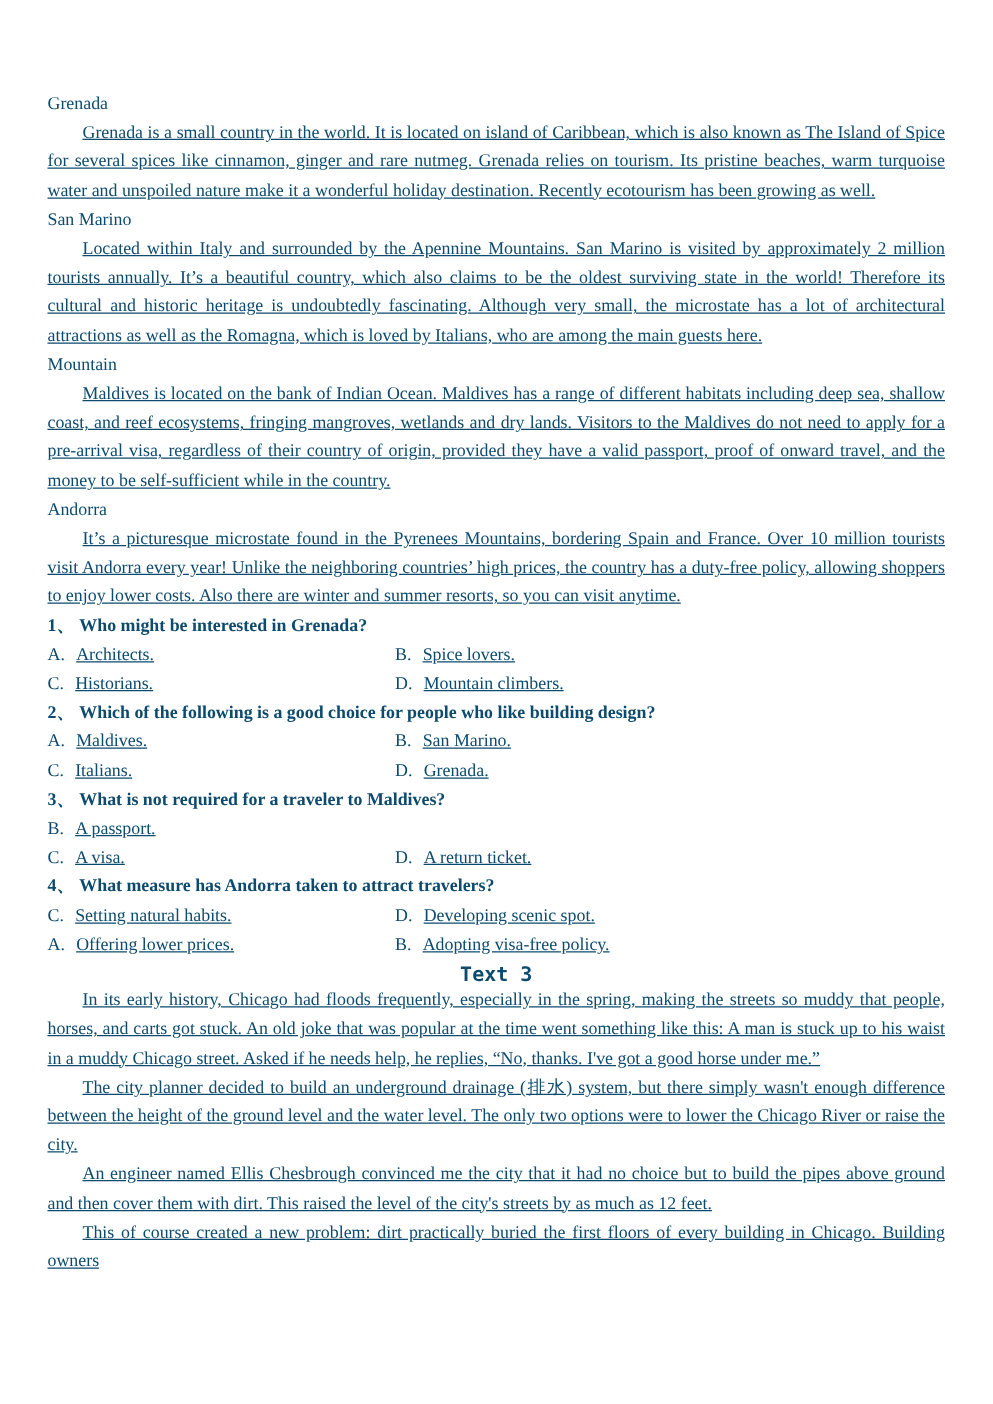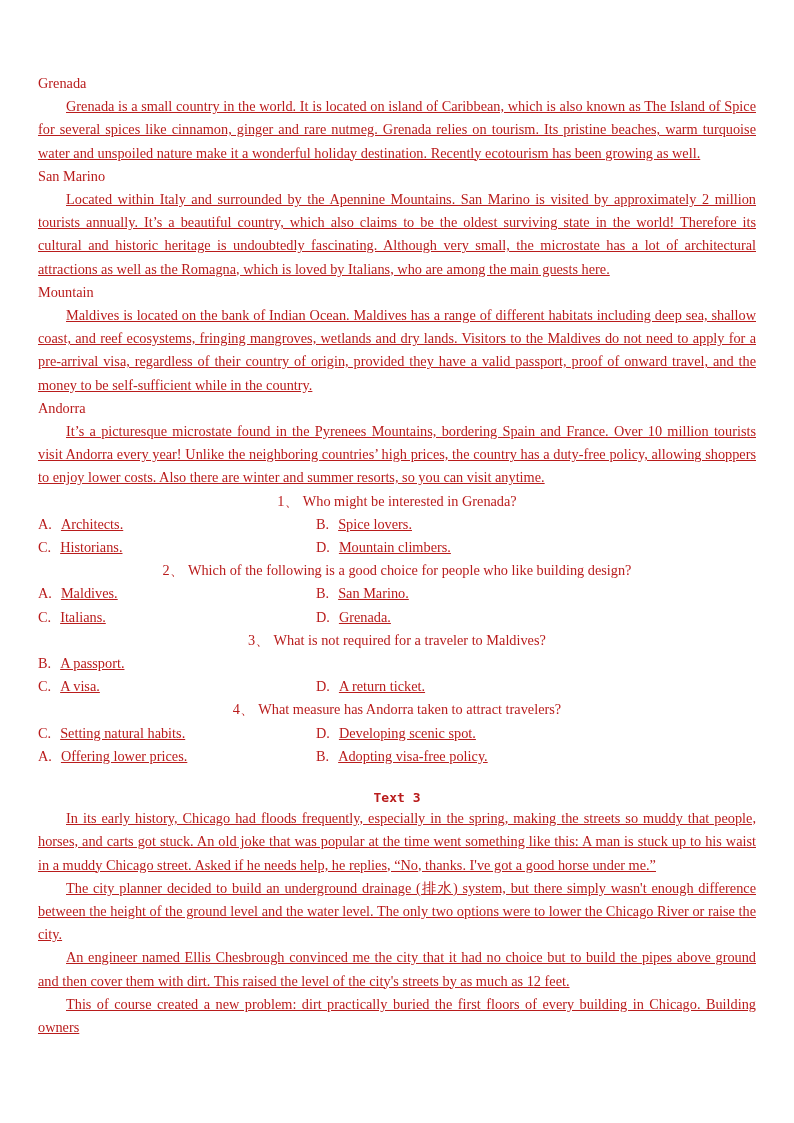--- a/index.html
+++ b/index.html
@@ -2,44 +2,44 @@
 <html><head>
 <meta charset="utf-8">
 <style>
   html, body { margin: 0; padding: 0; background: #ffffff; }
   .page {
     position: relative;
     width: 794px;
     height: 1123px;
     margin: 0 auto;
     background: #ffffff;
-    color: #b91c1c;
+    color: #0c4a6e;
     font-family: "Liberation Serif", "DejaVu Serif", serif;
     font-size: 14.3px;
     line-height: 23.2px;
     padding: 72px 38px 0 38px;
     box-sizing: border-box;
     overflow: hidden;
   }
   h3, p { margin: 0; padding: 0; font-weight: normal; font-size: inherit; }
   .passage-heading { text-align: left; }
   .para { text-align: justify; text-indent: 28px; text-decoration: underline; }
-  .stem { text-align: center; }
+  .stem { text-align: left; font-weight: bold; }
   .q-num { margin-right: 4px; }
   .opt-row { display: flex; }
   .opt { display: inline-block; text-decoration: underline; }
   .opt.first { width: 278px; flex: 0 0 278px; }
   .opt-label { display: inline-block; margin-right: 9px; }
   .text3-heading {
     text-align: center;
     font-family: "DejaVu Sans Mono", "Liberation Mono", monospace;
     font-weight: bold;
-    font-size: 13px;
+    font-size: 16px;
     line-height: 19px;
-    margin-top: 20px;
+    margin-top: 2px;
   }
 </style>
 </head>
 <body>
 
 <div class="page">
 
   <section>
     <h3 class="passage-heading">Grenada</h3>
     <p class="para">Grenada is a small country in the world. It is located on island of Caribbean, which is also known as The Island of Spice for several spices like cinnamon, ginger and rare nutmeg. Grenada relies on tourism. Its pristine beaches, warm turquoise water and unspoiled nature make it a wonderful holiday destination. Recently ecotourism has been growing as well.</p>

